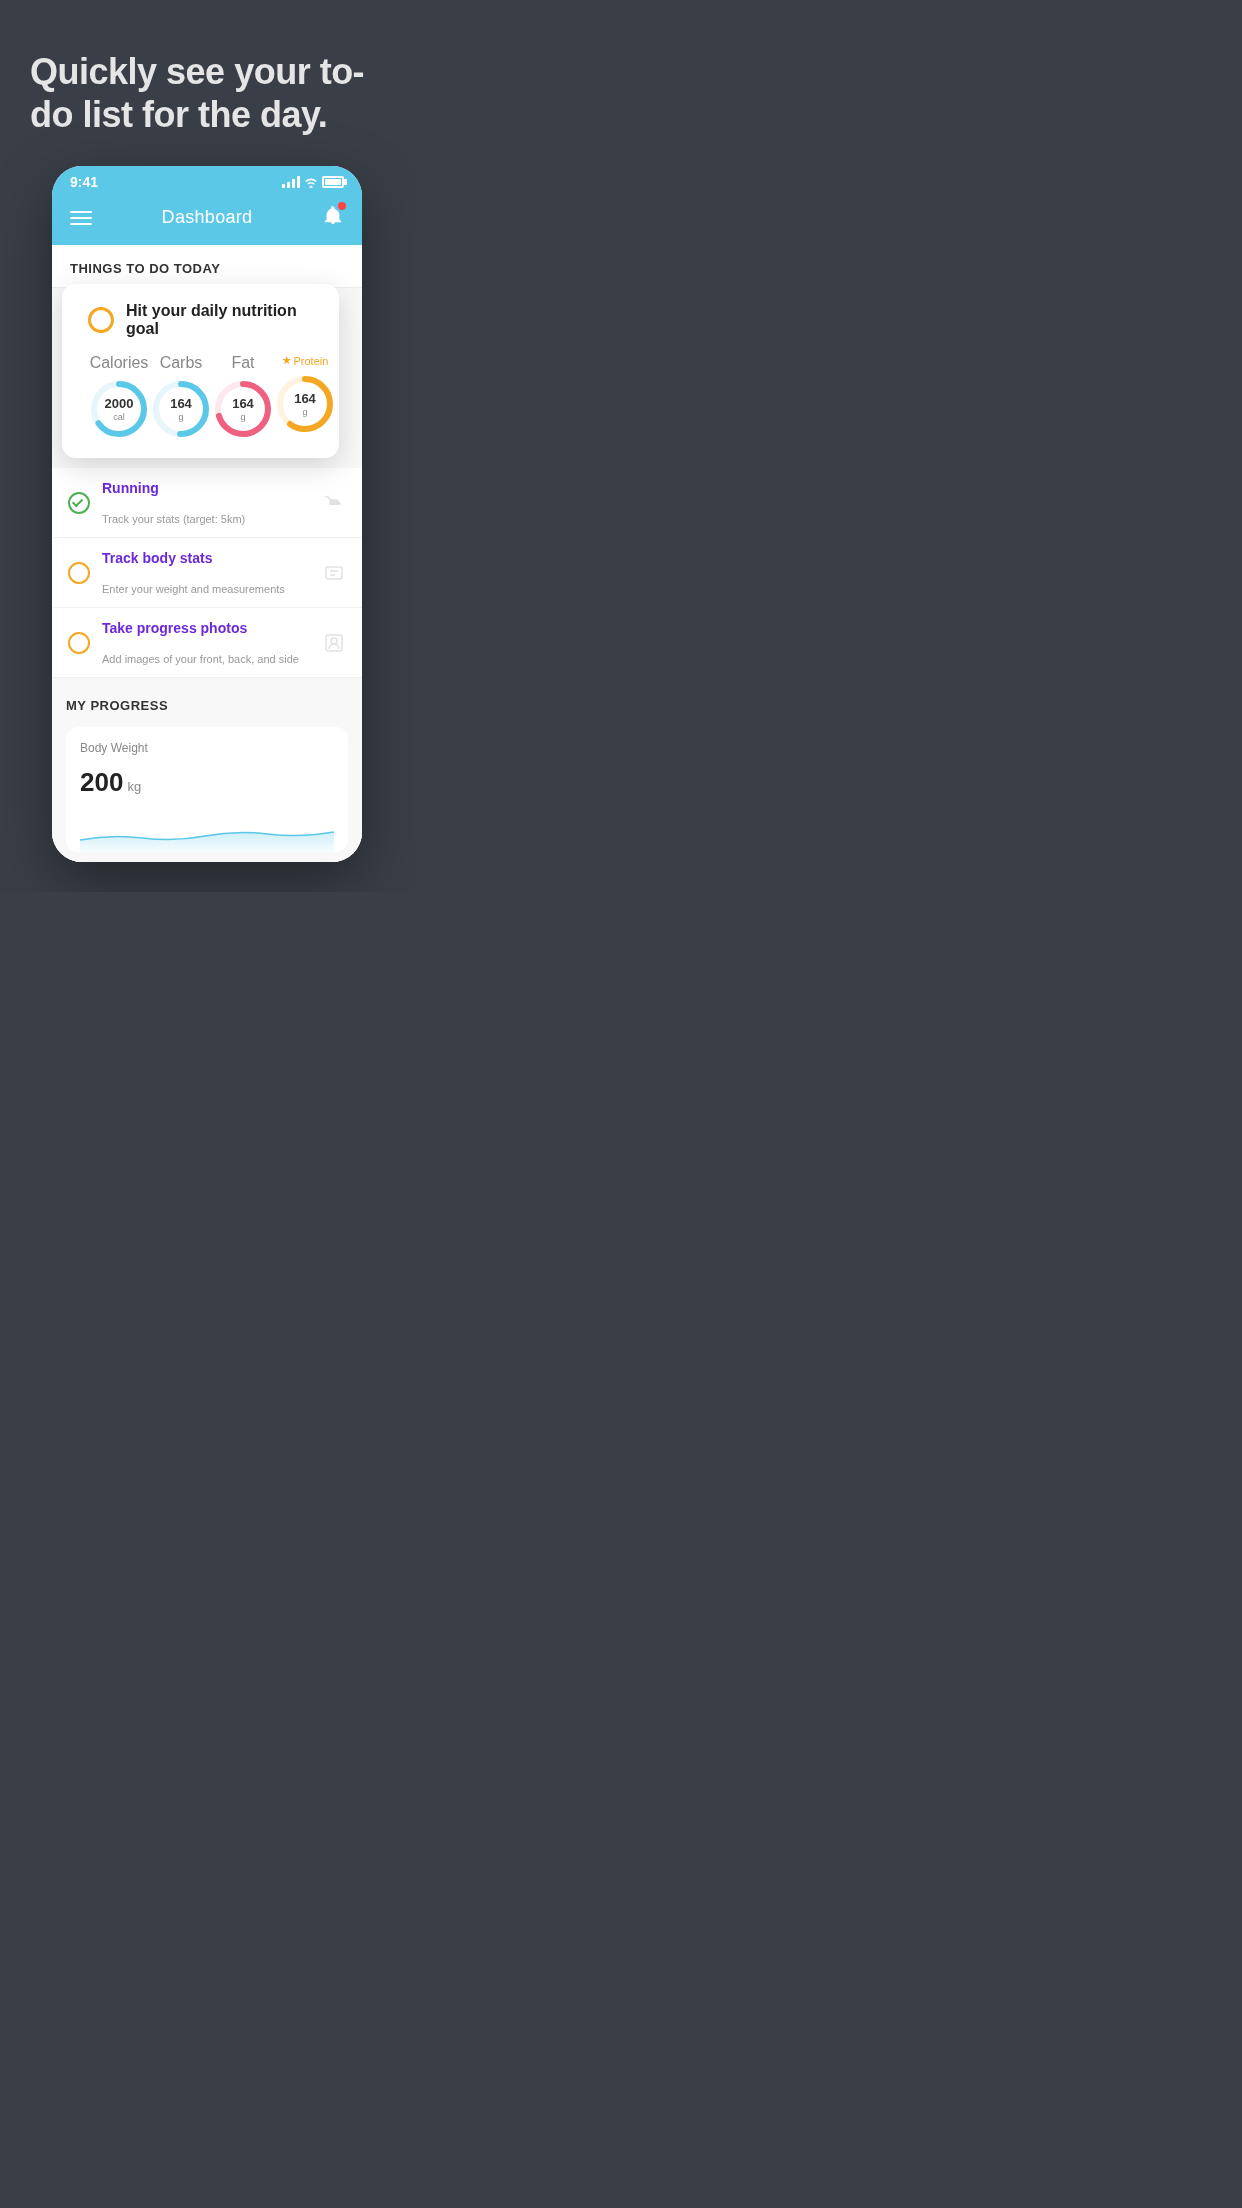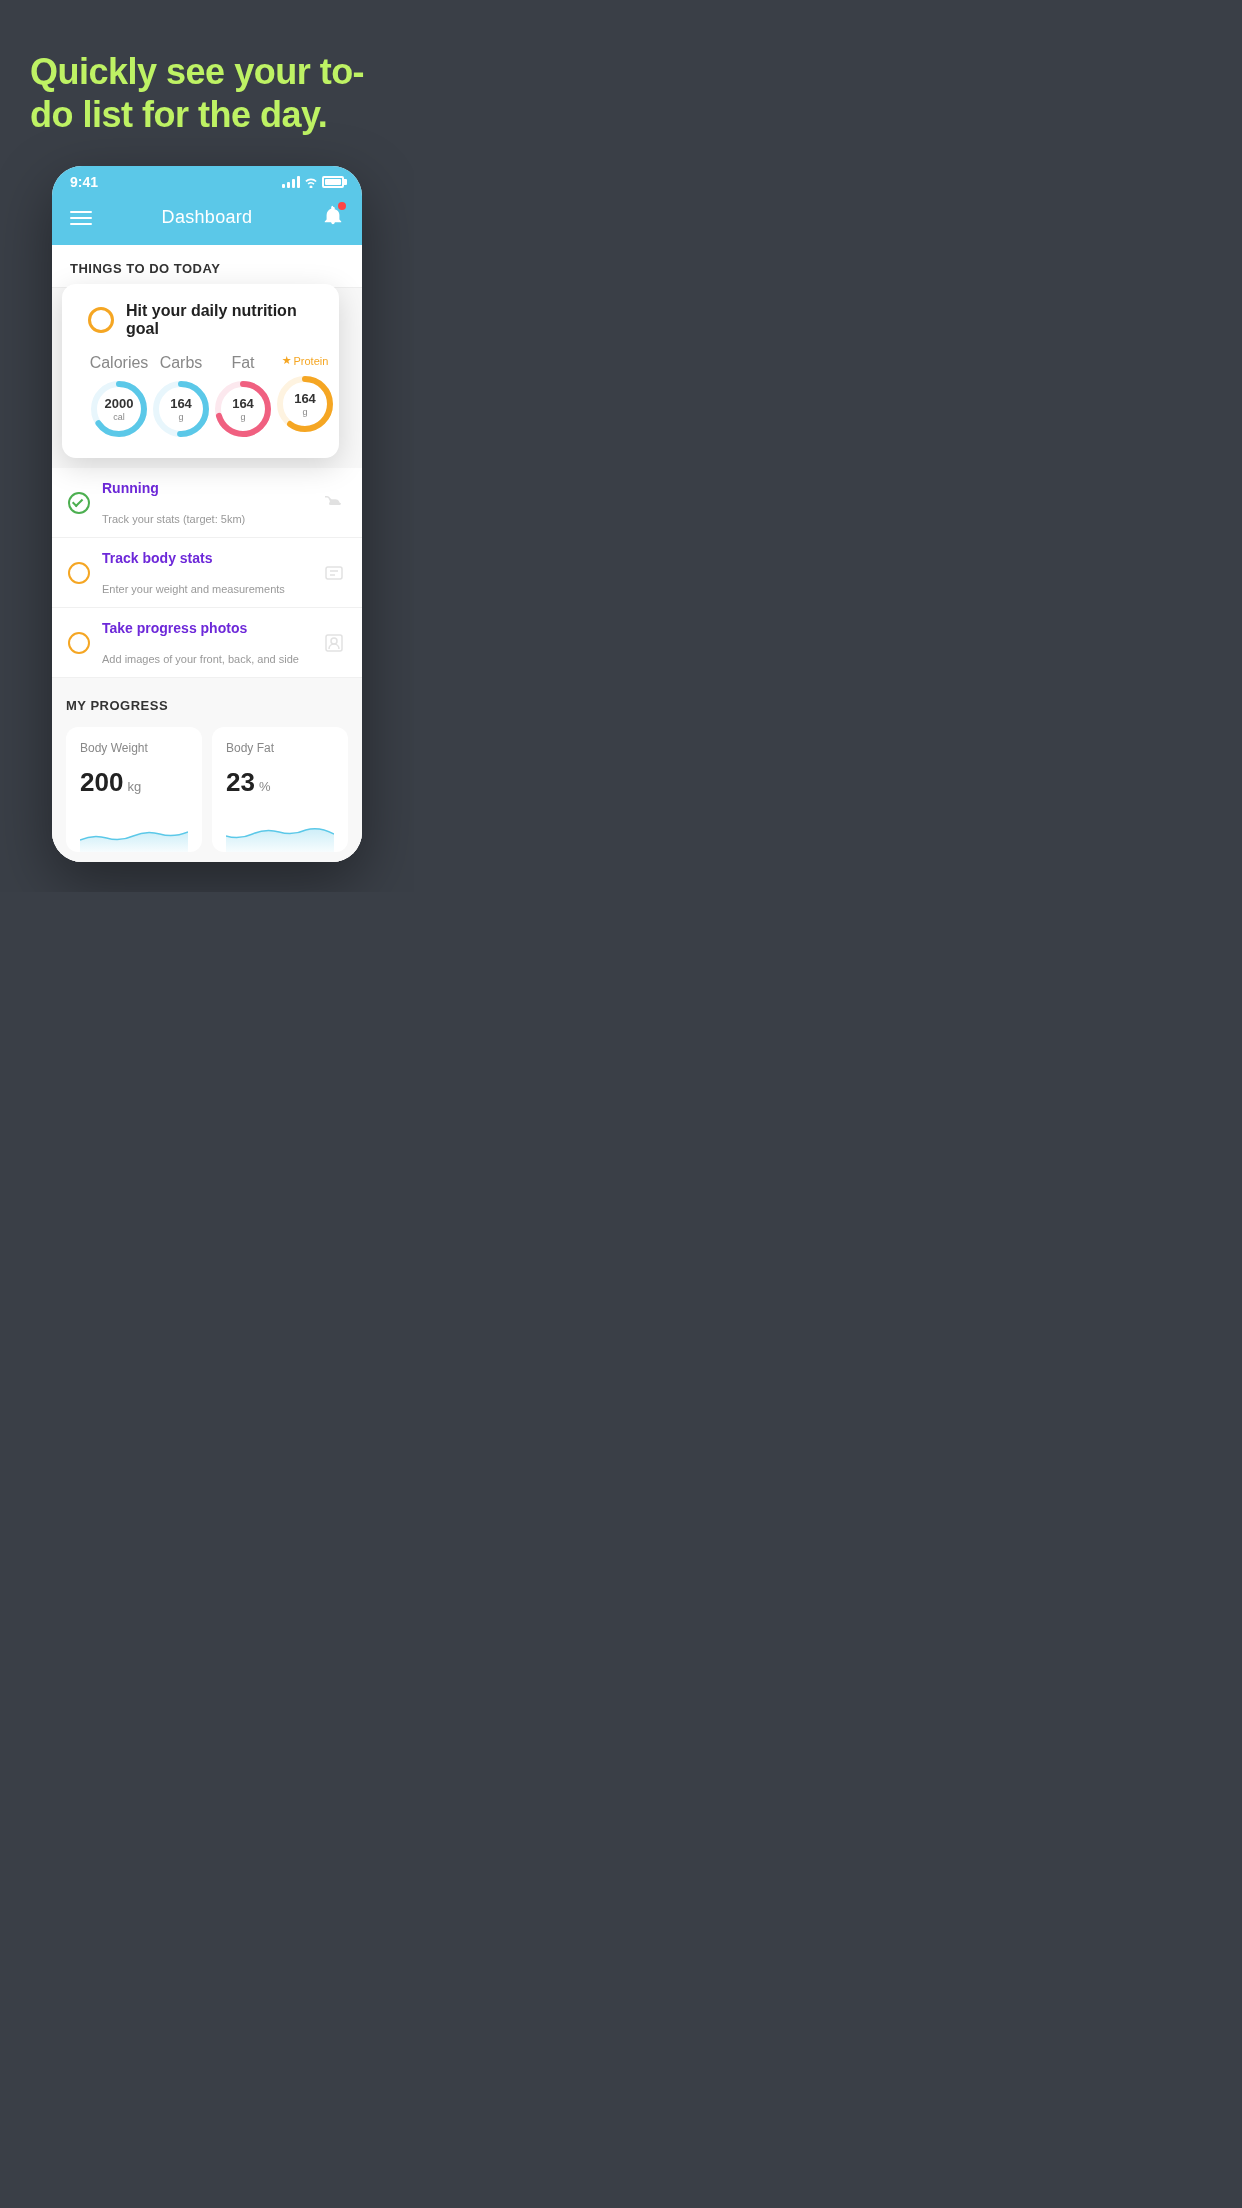--- a/index.html
+++ b/index.html
@@ -18,21 +18,21 @@
       width: 414px;
       min-height: 736px;
       background-color: #3a3f47;
       position: relative;
       padding-bottom: 30px;
     }
 
     
     .hero-text {
       padding: 50px 30px 30px 30px;
-      color: #bef264;
+      color: #e5e5e5;
     }
 
     .hero-text h1 {
       font-size: 36px;
       font-weight: 800;
       line-height: 1.2;
       letter-spacing: -0.5px;
     }
 
     
@@ -574,39 +574,20 @@
                     <stop offset="0%" stop-color="#5bc8e8" stop-opacity="0.3"></stop>
                     <stop offset="100%" stop-color="#5bc8e8" stop-opacity="0.05"></stop>
                   </linearGradient>
                 </defs>
                 <path d="M0 28 Q16 22 32 26 Q48 30 64 24 Q80 18 96 22 Q112 26 130 20 L130 40 L0 40 Z" fill="url(#wave1)"></path>
                 <path d="M0 28 Q16 22 32 26 Q48 30 64 24 Q80 18 96 22 Q112 26 130 20" fill="none" stroke="#5bc8e8" stroke-width="1.5"></path>
               </svg>
             </div>
           </div>
 
-          <div class="progress-card">
-            <div class="progress-card-title">Body Fat</div>
-            <div class="progress-value-row">
-              <span class="progress-value">23</span>
-              <span class="progress-unit">%</span>
-            </div>
-            <div class="wave-chart">
-              <svg viewBox="0 0 130 40" preserveAspectRatio="none">
-                <defs>
-                  <linearGradient id="wave2" x1="0" y1="0" x2="0" y2="1">
-                    <stop offset="0%" stop-color="#5bc8e8" stop-opacity="0.3"></stop>
-                    <stop offset="100%" stop-color="#5bc8e8" stop-opacity="0.05"></stop>
-                  </linearGradient>
-                </defs>
-                <path d="M0 24 Q16 28 32 22 Q48 16 64 20 Q80 24 96 18 Q112 14 130 22 L130 40 L0 40 Z" fill="url(#wave2)"></path>
-                <path d="M0 24 Q16 28 32 22 Q48 16 64 20 Q80 24 96 18 Q112 14 130 22" fill="none" stroke="#5bc8e8" stroke-width="1.5"></path>
-              </svg>
-            </div>
-          </div>
 
         </div>
       </div>
 
     </div>
   </div>
 
 </div>
 
 </body></html>

